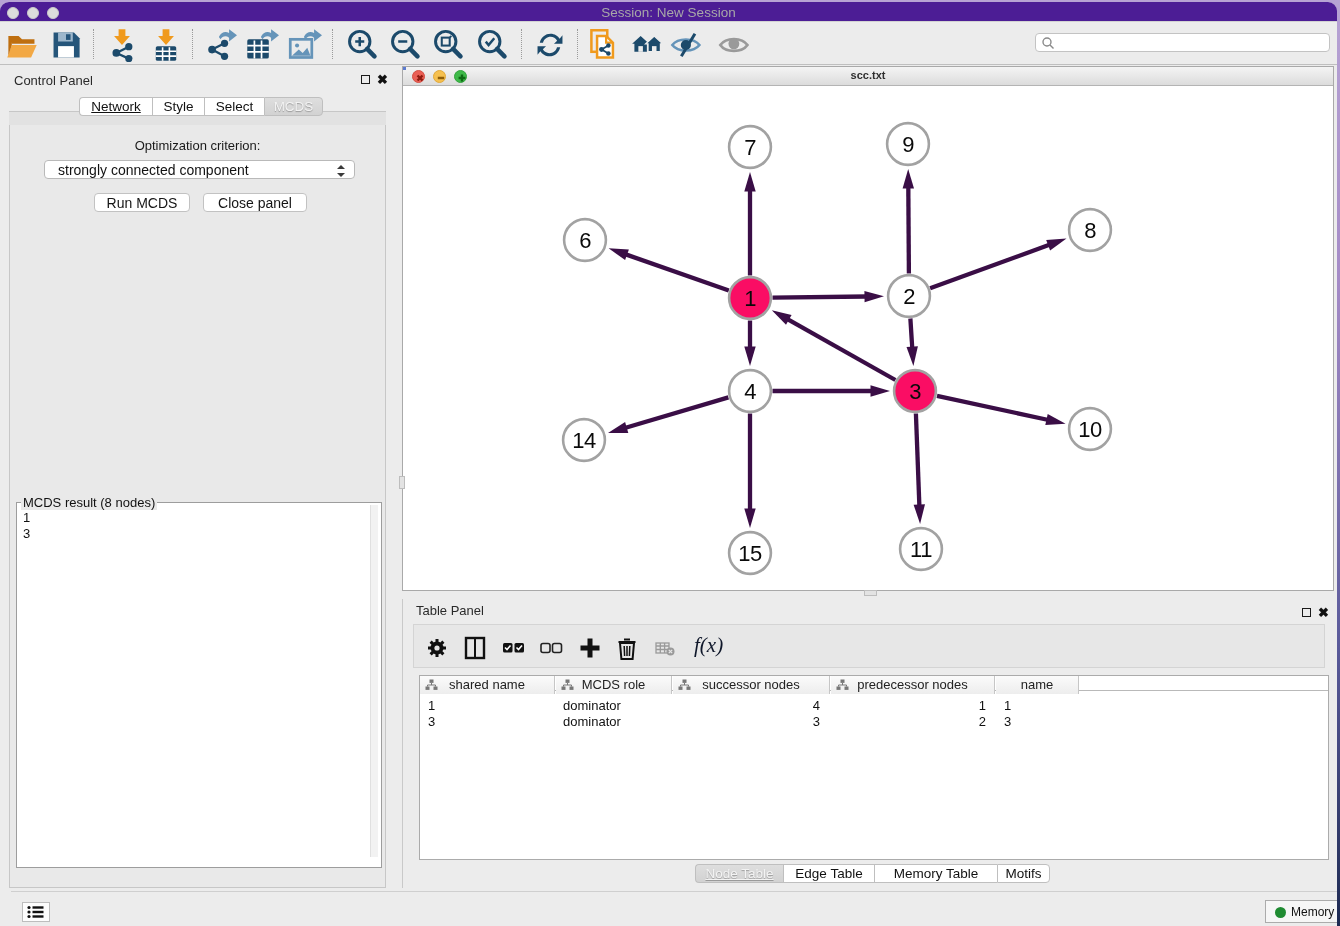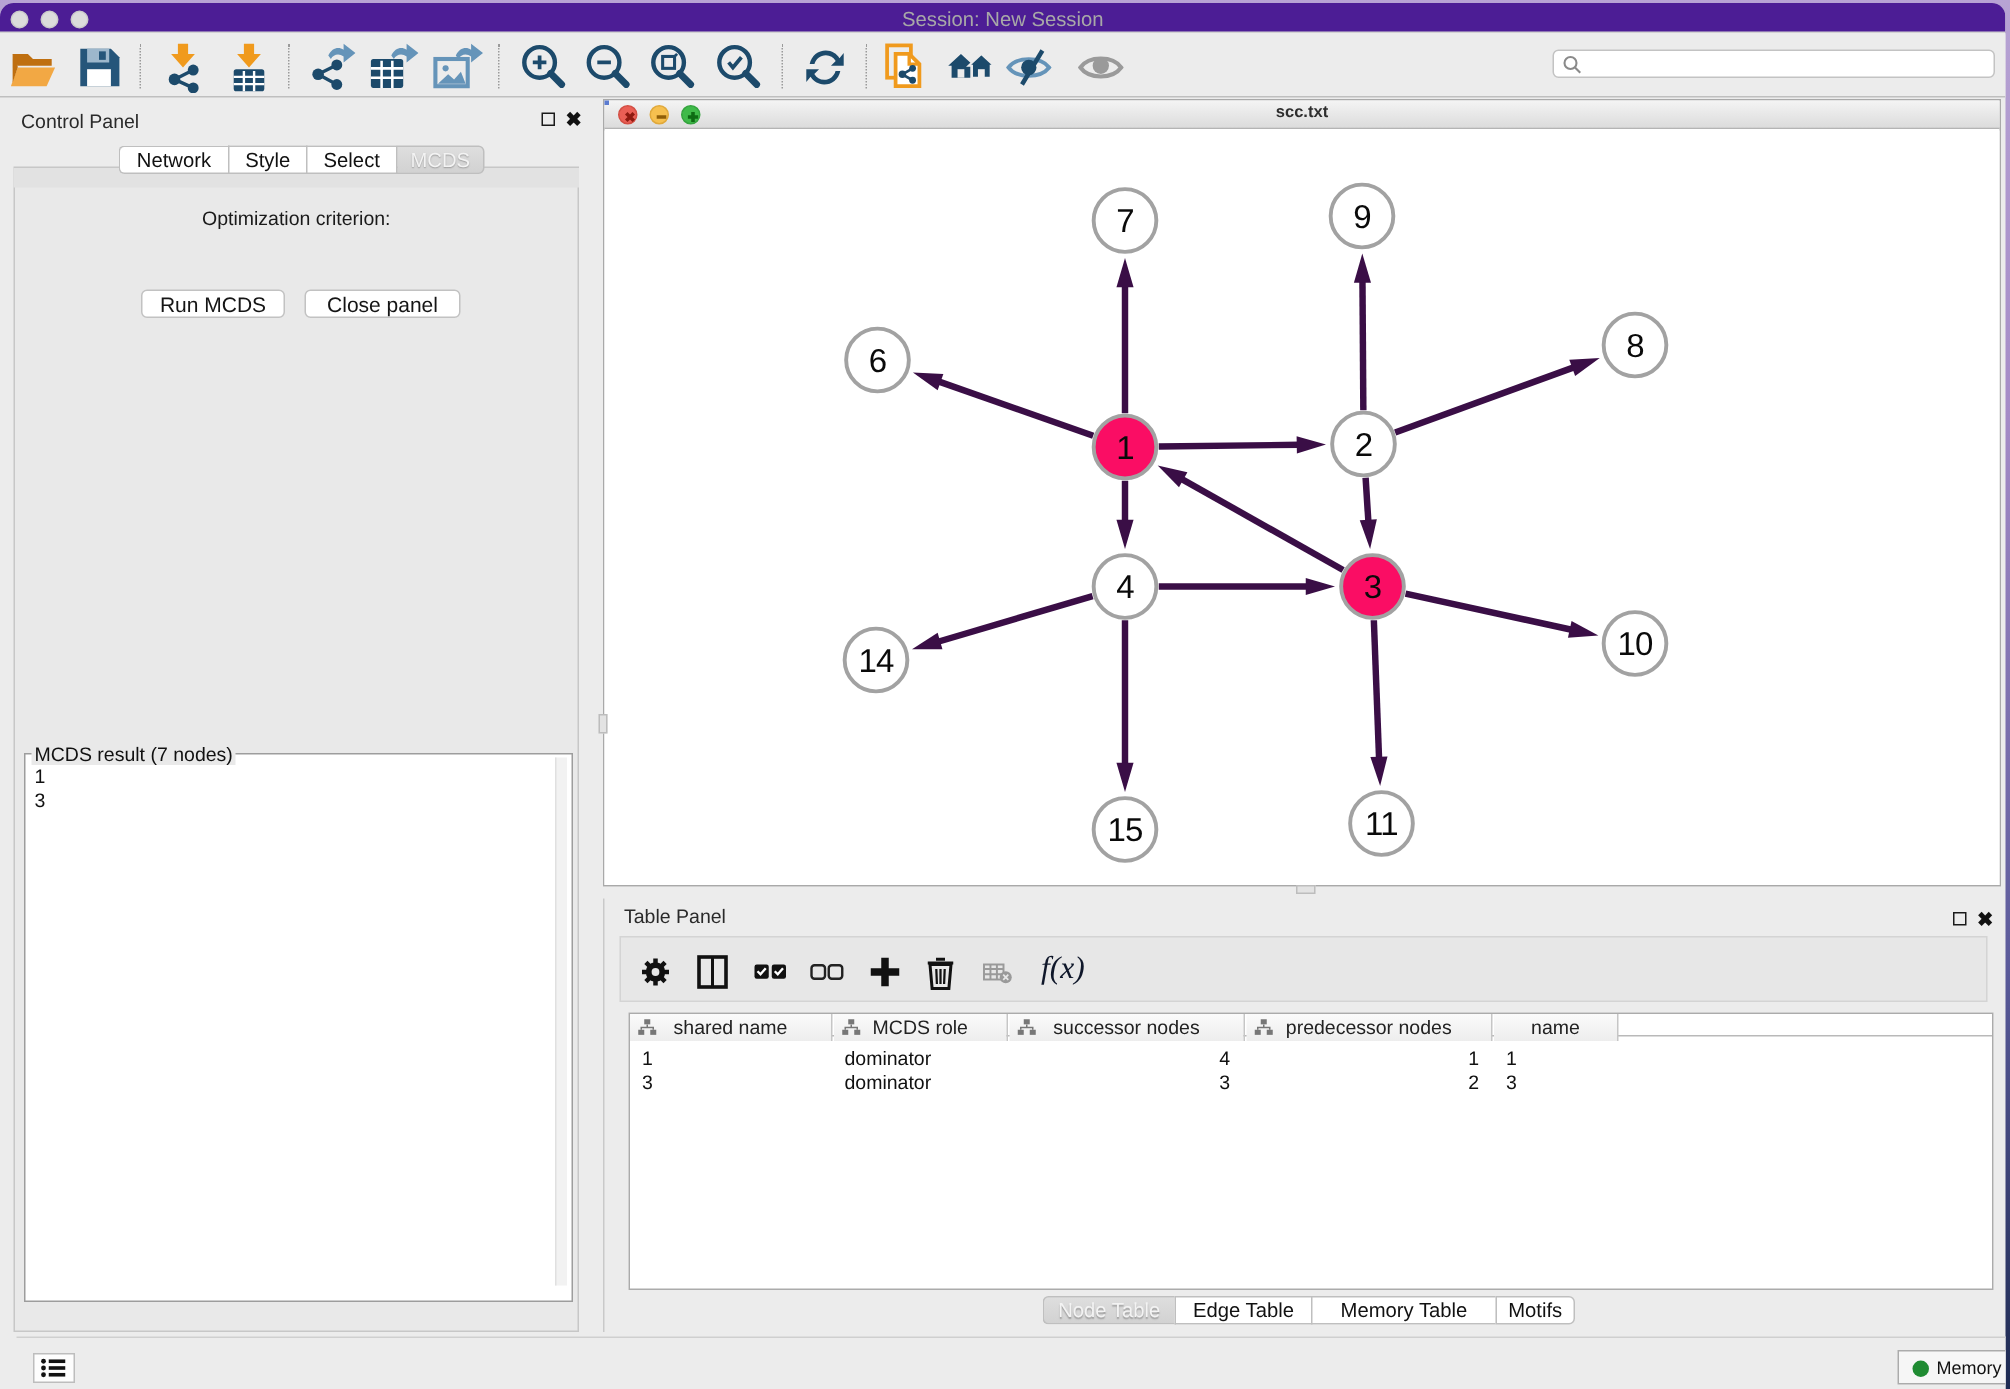--- a/index.html
+++ b/index.html
@@ -16,21 +16,21 @@
 .ticon { position:absolute; top:5px; }
 #searchbox { position:absolute; right:7px; top:10px; width:295px; height:19px; background:#fff; border:1px solid #c3c3c3; border-radius:4px; }
 #searchbox svg { position:absolute; left:5px; top:2px; }
 
 #cpanel { position:absolute; left:0; top:64px; width:395px; height:822px; background:#ececec; }
 #cpanel-title { position:absolute; left:14px; top:7px; font-size:13px; color:#2a2a2a; }
 .float-ic { position:absolute; top:9px; width:9px; height:9px; border:1.5px solid #1a1a1a; background:transparent; }
 .close-x { position:absolute; top:6px; font-size:13px; font-weight:bold; color:#111; }
 #cp-tabs { position:absolute; left:79px; top:31px; height:19px; display:flex; z-index:3; }
 .tab { font-size:13.5px; color:#111; background:#fff; border:1px solid #bfbfbf; border-right:none; padding:1px 0 0 0; text-align:center; }
-.tab.first { border-radius:4px 0 0 4px; }
+.tab.first { border-radius:4px 0 0 4px;text-decoration:underline; }
 .tab.last { border-radius:0 4px 4px 0; border-right:1px solid #bfbfbf; }
 .tab.sel { background:linear-gradient(#dedede,#d2d2d2); color:#f3f3f3; text-shadow:0 1px 1px #9a9a9a; }
 #cp-border { position:absolute; left:9px; top:45px; width:377px; height:777px; border:1px solid #c7c7c7; background:#e9e9e9; }
 #cp-topstrip { position:absolute; left:9px; top:46px; width:377px; height:13px; background:#e2e2e2; }
 #opt-label { position:absolute; left:0; top:72px; width:395px; text-align:center; font-size:13px; color:#1a1a1a; }
 #cp-select { position:absolute; left:44px; top:94px; width:311px; height:19px; background:#fff; border:1px solid #b9b9b9; border-radius:4px; font-size:14px; color:#111; padding:1px 0 0 13px; }
 #cp-select svg { position:absolute; right:6px; top:2px; }
 .cp-btn { position:absolute; top:127px; height:19px; background:#fff; border:1px solid #c2c2c2; border-radius:4px; font-size:14px; color:#151515; text-align:center; padding-top:1px; }
 #mcds-box { position:absolute; left:16px; top:436px; width:366px; height:366px; border:1px solid #9d9d9d; background:#fff; }
 #mcds-label { position:absolute; left:21px; top:429px; font-size:13px; color:#111; background:#e9e9e9; padding:0 2px; }
@@ -191,26 +191,32 @@
     <div class="close-x" style="left:377px">✖</div>
     <div id="cp-border"></div>
     <div id="cp-topstrip"></div>
     <div id="cp-tabs">
       <div class="tab first" style="width:73px">Network</div>
       <div class="tab" style="width:52px">Style</div>
       <div class="tab" style="width:60px">Select</div>
       <div class="tab last sel" style="width:59px">MCDS</div>
     </div>
     <div id="opt-label">Optimization criterion:</div>
+    <div id="cp-select">strongly connected component
+      <svg width="14" height="16" viewBox="0 0 14 16">
+          <path d="M7 2 L11 6 L3 6 Z" fill="#3a3a3a"></path>
+          <path d="M7 14 L11 10 L3 10 Z" fill="#3a3a3a"></path>
+        </svg>
+    </div>
     <div class="cp-btn" style="left:94px; width:96px">Run MCDS</div>
     <div class="cp-btn" style="left:203px; width:104px">Close panel</div>
     <div id="mcds-box">
         <div id="mcds-vscroll"></div>
       </div>
-    <div id="mcds-label">MCDS result (7 nodes)</div>
+    <div id="mcds-label">MCDS result (8 nodes)</div>
     <div id="mcds-text">1<br>3</div>
   </div>
 
   <div id="netframe">
       <div style="position:absolute;left:0;top:0;width:3px;height:3px;background:#5b7bd0;z-index:5"></div>
     <div id="net-titlebar">
       <div class="tl" style="left:9px; background:#ea5f55; border:1px solid #d34f44;">
           <svg width="10" height="10" viewBox="0 0 10 10">
             <path d="M2.5 2.5 L7.5 7.5 M7.5 2.5 L2.5 7.5" stroke="#8e1a10" stroke-width="2.4"></path>
           </svg>

